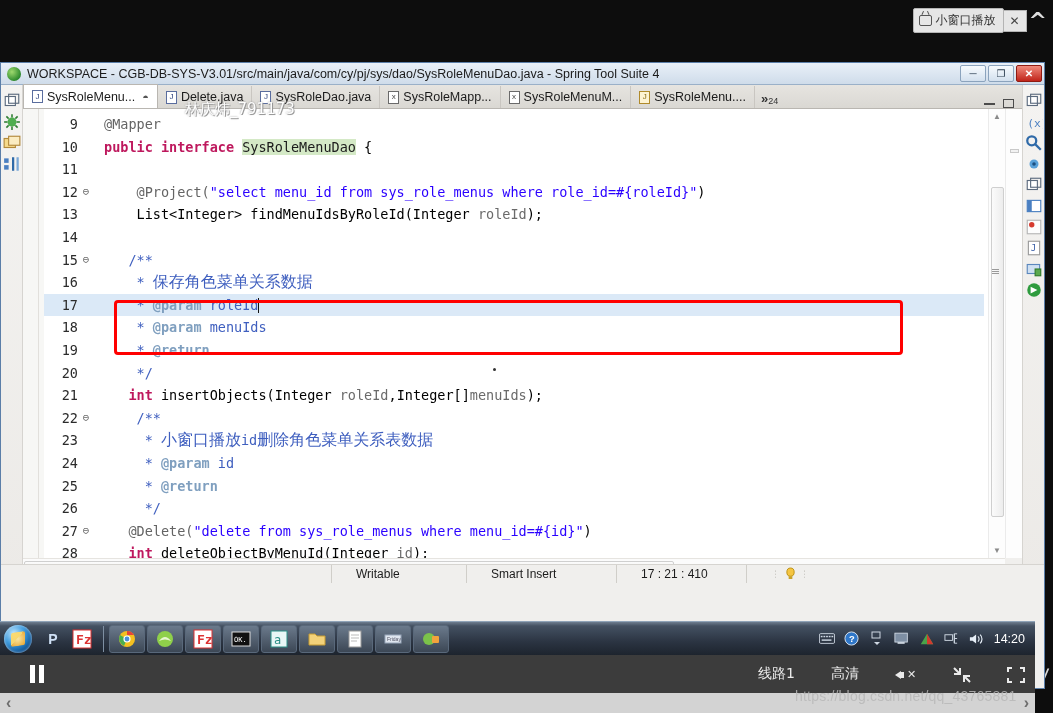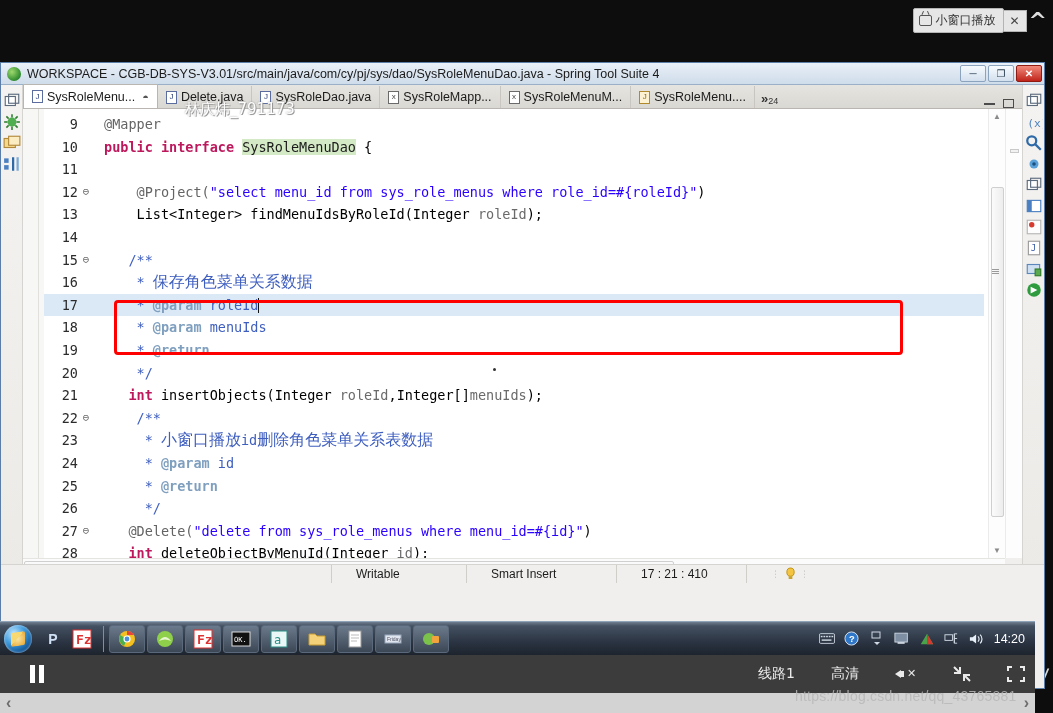--- a/index.html
+++ b/index.html
@@ -267,21 +267,21 @@
     width:16px;height:16px; font-size:12px; color:#dfe8f2; }
   .clock { font-size:12.5px; color:#fff; font-family:"Liberation Sans", sans-serif; }
 
   
   .video-ctrl {
     position:absolute; left:0; top:655px; width:1035px; height:38px;
     background:#3c3c3c; display:flex; align-items:center; padding:0 10px;
   }
   .play-pause { width:26px;height:18px; display:flex; gap:4px; margin-left:20px; }
   .play-pause i { width:5px;height:18px;background:#fff; display:block; }
-  .vc-right { margin-left:auto; display:flex; align-items:center; gap:36px; color:#eaeaea;
+  .vc-right { margin-left:auto; display:flex; align-items:flex-end; gap:36px; color:#eaeaea;
     font-family:"DejaVu Sans", sans-serif; font-size:14px; }
   .vc-right .lbl { white-space:nowrap; }
   .vol-ico { position:relative; width:22px;height:16px; display:inline-block; }
   .vol-ico .spk { position:absolute; left:0; top:4px; width:0;height:0;
     border-top:4px solid transparent;border-bottom:4px solid transparent;border-right:6px solid #eaeaea; }
   .vol-ico .bx { position:absolute; left:5px; top:5px; width:4px;height:6px;background:#eaeaea; }
   .vol-ico .xm { position:absolute; left:12px; top:2px; font-size:11px;color:#eaeaea;line-height:12px;}
   .expand-ico, .full-ico { width:18px;height:16px; position:relative; display:inline-block; }
 
   

